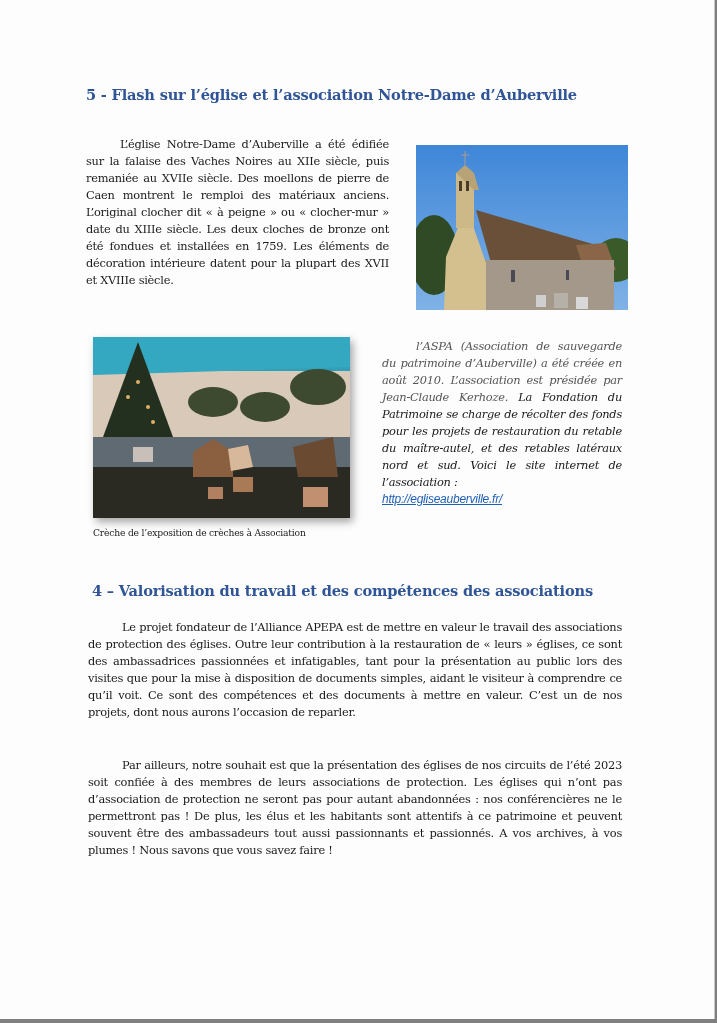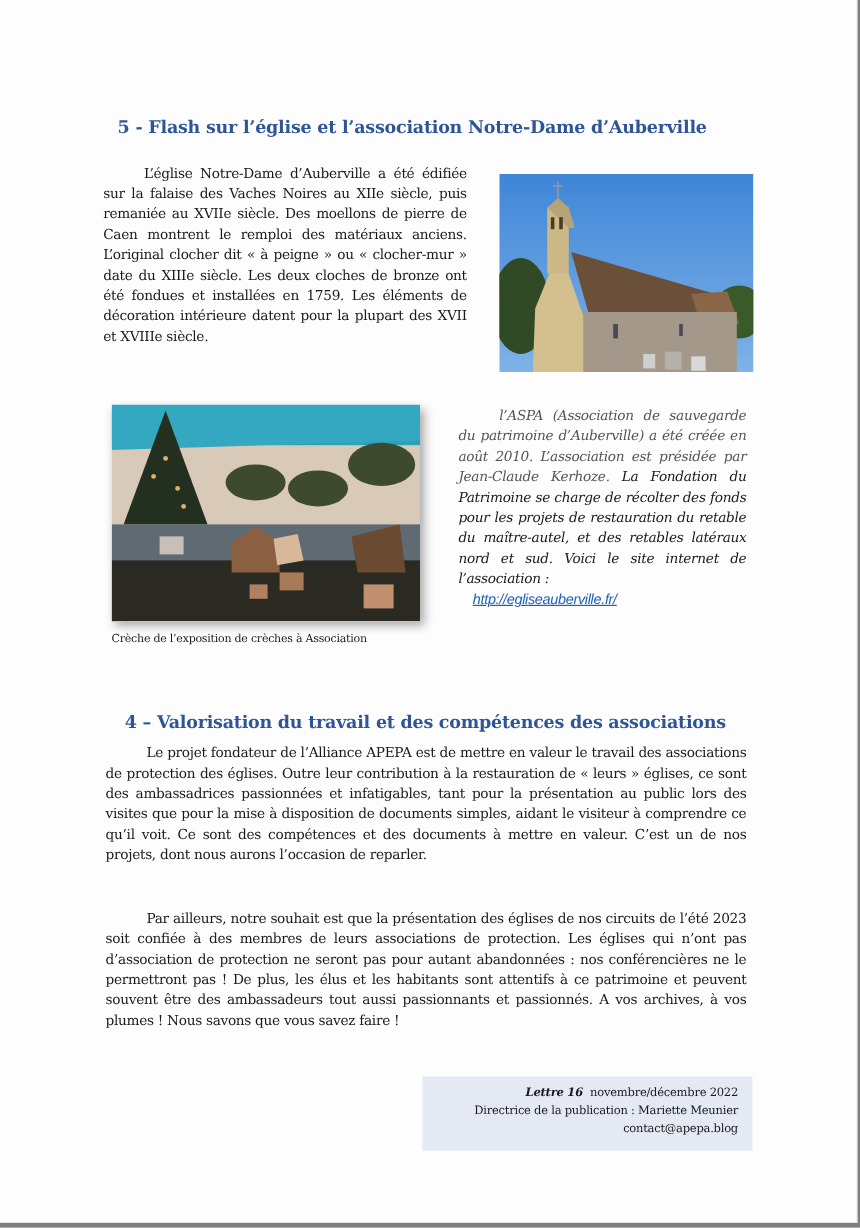--- a/index.html
+++ b/index.html
@@ -17,38 +17,38 @@
       border-right: 1px solid #c8c8c8;
     }
     .h {
       position: absolute;
       color: #2f5597;
       font-family: "DejaVu Serif", serif;
       font-weight: bold;
       font-size: 14.6px;
       letter-spacing: -0.2px;
       white-space: nowrap;
-      margin: 12px;
+      margin: 0;
     }
     .p {
       position: absolute;
       margin: 0;
       color: #1a1a1a;
       font-family: "DejaVu Serif", serif;
       font-size: 11.4px;
       line-height: 17px;
       text-align: justify;
       letter-spacing: -0.25px;
     }
     .p .indent { display: inline-block; width: 34px; }
     .p.aspa { color: #1a1a1a; font-style: italic; }
     .p.aspa .grey { color: #555; }
     .p.aspa a {
       color: #1f5fb5; text-decoration: underline;
-      font-family: "Liberation Sans", sans-serif; font-size: 12px; margin-left: 12px;
+      font-family: "Liberation Sans", sans-serif; font-size: 12px;
     }
     .img-church {
       position: absolute; left: 416px; top: 145px; width: 212px; height: 165px;
       overflow: hidden;
     }
     .img-creche {
       position: absolute; left: 93px; top: 337px; width: 257px; height: 181px;
       overflow: hidden;
       box-shadow: 3px 4px 8px rgba(0,0,0,0.35);
     }
@@ -133,19 +133,14 @@
   <div class="caption">Crèche de l’exposition de crèches à Association</div>
 
   <p class="p aspa" style="left:382px; top:338px; width:240px;"><span class="indent"></span><span class="grey">l’ASPA (Association de sauvegarde du patrimoine d’Auberville) a été créée en août 2010. L’association est présidée par Jean-Claude Kerhoze.</span><span> La Fondation du Patrimoine se charge de récolter des fonds pour les projets de restauration du retable du maître-autel, et des retables latéraux nord et sud. Voici le site internet de l’association :</span><br><a href="#">http://egliseauberville.fr/</a></p>
 
   <h2 class="h" style="left:92px; top:582px;">4 – Valorisation du travail et des compétences des associations</h2>
 
   <p class="p" style="left:88px; top:619px; width:534px;"><span class="indent"></span><span>Le projet fondateur de l’Alliance APEPA est de mettre en valeur le travail des associations de protection des églises. Outre leur contribution à la restauration de « leurs » églises, ce sont des ambassadrices passionnées et infatigables, tant pour la présentation au public lors des visites que pour la mise à disposition de documents simples, aidant le visiteur à comprendre ce qu’il voit. Ce sont des compétences et des documents à mettre en valeur. C’est un de nos projets, dont nous aurons l’occasion de reparler.</span></p>
 
   <p class="p" style="left:88px; top:757px; width:534px;"><span class="indent"></span><span>Par ailleurs, notre souhait est que la présentation des églises de nos circuits de l’été 2023 soit confiée à des membres de leurs associations de protection. Les églises qui n’ont pas d’association de protection ne seront pas pour autant abandonnées : nos conférencières ne le permettront pas ! De plus, les élus et les habitants sont attentifs à ce patrimoine et peuvent souvent être des ambassadeurs tout aussi passionnants et passionnés. A vos archives, à vos plumes ! Nous savons que vous savez faire !</span></p>
 
-  <div class="footer-box">
-    <div><span class="lettre">Lettre 16</span><span>novembre/décembre 2022</span></div>
-    <div>Directrice de la publication : Mariette Meunier</div>
-    <div>contact@apepa.blog</div>
-  </div>
 
 </div>
 
 </body></html>

